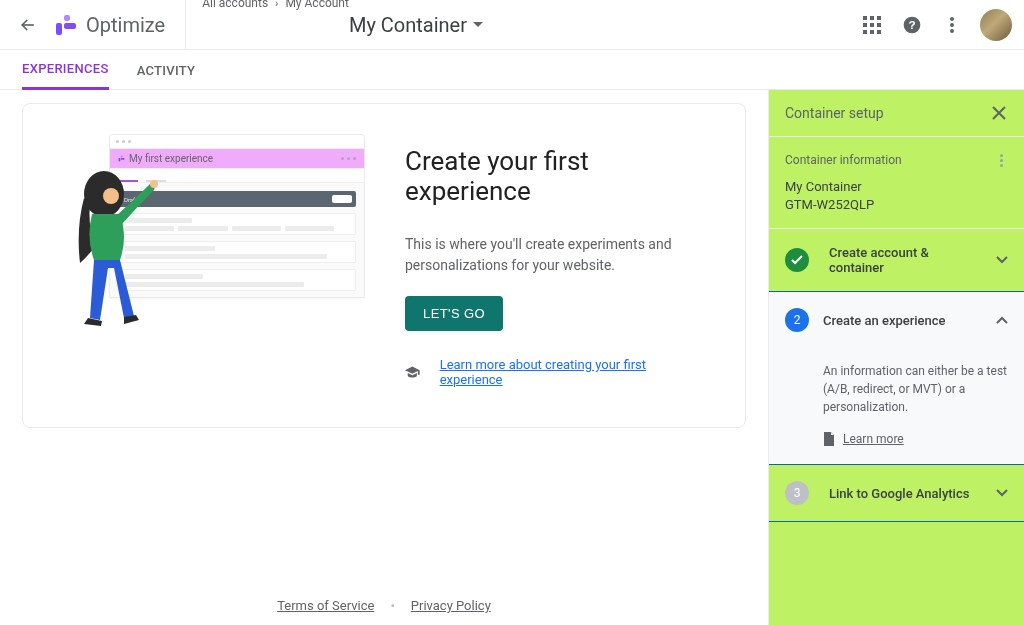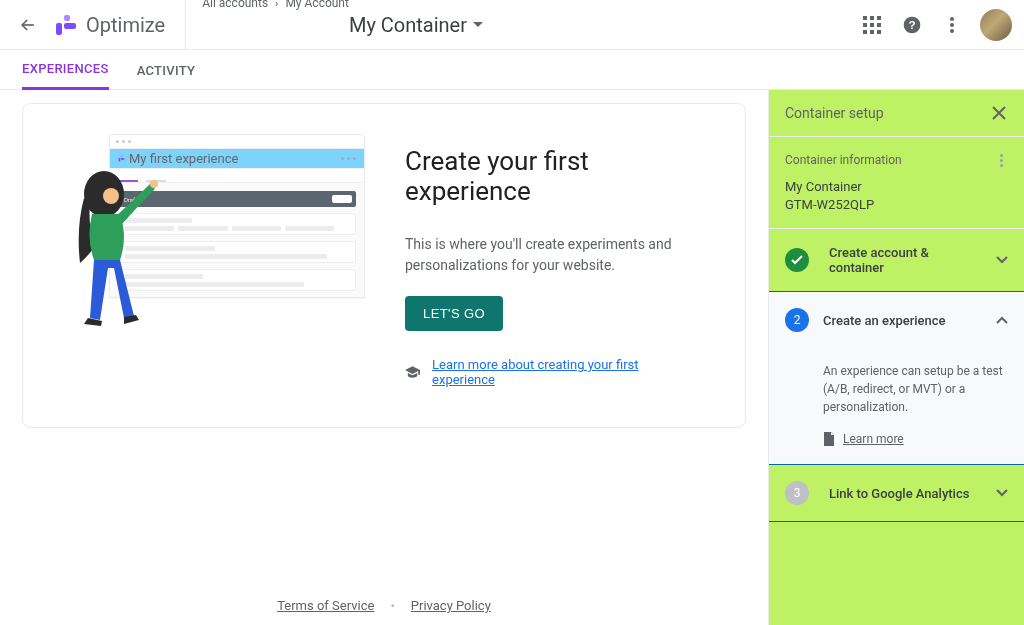--- a/index.html
+++ b/index.html
@@ -77,21 +77,21 @@
   }
   .illus { width:300px; position:relative; }
   .mockup {
     position:absolute;left:38px;top:-6px;width:256px;height:164px;
     background:#fafafa;border:1px solid #eaeaea;border-radius:4px 4px 0 0;
     box-shadow:0 1px 2px rgba(0,0,0,0.04);
     overflow:hidden;
   }
   .mockup-top{height:14px;background:#fff;border-bottom:1px solid #eee;display:flex;align-items:center;padding:0 6px;gap:3px;}
   .dot{width:3px;height:3px;border-radius:50%;background:#ccc;}
-  .mockup-head{height:20px;background:#7dd3fc;display:flex;align-items:center;padding:0 8px;font-size:13px;color:#666;gap:4px;border-bottom:1px solid #f2f2f2;position:relative;}
+  .mockup-head{height:20px;background:#f0abfc;display:flex;align-items:center;padding:0 8px;font-size:10px;color:#666;gap:4px;border-bottom:1px solid #f2f2f2;position:relative;}
   .mini-logo{width:7px;height:7px;}
   .mockup-dots{position:absolute;right:8px;display:flex;gap:3px;}
   .mockup-tabs{height:14px;background:#fff;display:flex;align-items:end;padding:0 8px;gap:8px;border-bottom:1px solid #f0f0f0;}
   .mtab{width:20px;height:2px;background:#ddd;}
   .mtab.active{background:#9b59d0;}
   .mockup-banner{margin:8px 8px 6px;height:16px;background:#5c6670;border-radius:2px;display:flex;align-items:center;padding:0 6px;position:relative;}
   .banner-txt{font-size:6px;color:#e8eaed;}
   .banner-btn{position:absolute;right:4px;width:20px;height:8px;background:#fff;border-radius:2px;}
   .mockup-row{margin:0 8px 6px;height:22px;background:#fff;border:1px solid #eee;border-radius:2px;padding:4px 6px;}
   .mockup-row .bar{height:5px;background:#ececec;border-radius:1px;margin-bottom:3px;}
@@ -100,21 +100,21 @@
   }
   .card-text { flex:1; padding-top:6px;}
   .card-title { font-size:26px; color:#202124; font-weight:400; margin-bottom:28px;}
   .card-desc { font-size:14px; color:#5f6368; line-height:1.5; margin-bottom:20px; max-width:300px;}
   .primary-btn {
     background:#0f766e;color:#fff;border:none;
     padding:10px 18px;border-radius:4px;
     font-size:13px;letter-spacing:.4px;font-weight:500;
     cursor:pointer;
   }
-  .learn-row { display:flex;align-items:center;gap:12px;margin-top:26px;font-size:13px;}
+  .learn-row { display:flex;align-items:center;gap:20px;margin-top:26px;font-size:13px;}
   .learn-row a{color:#1a73e8;text-decoration:underline;cursor:pointer;}
   .footer-links{
     position:absolute;left:0;right:0;bottom:12px;
     display:flex;justify-content:center;align-items:center;gap:16px;
     font-size:13px;color:#5f6368;
   }
   .footer-links a{color:#5f6368;text-decoration:underline;cursor:pointer;}
   .footer-links .sep{color:#bbb;}
   
   .sidepanel {
@@ -340,21 +340,21 @@
 
     <div class="check-item expanded">
       <div class="check-head">
         <div class="badge active">2</div>
         <div class="check-title">Create an experience</div>
         <svg class="chev" width="12" height="8" viewBox="0 0 12 8" fill="none" stroke="currentColor" stroke-width="2">
             <path d="M1 7l5-5 5 5"></path>
           </svg>
       </div>
       <div class="check-body">
-        <div>An experience can setup be a test (A/B, redirect, or MVT) or a personalization.</div>
+        <div>An information can either be a test (A/B, redirect, or MVT) or a personalization.</div>
         <div class="learn2">
           <svg width="12" height="14" viewBox="0 0 12 14" fill="#5f6368">
               <path d="M1 0h7l3 3v11H1z"></path>
               <path d="M8 0v3h3" fill="#f8f9fa"></path>
             </svg>
           <a>Learn more</a>
         </div>
       </div>
     </div>
 

